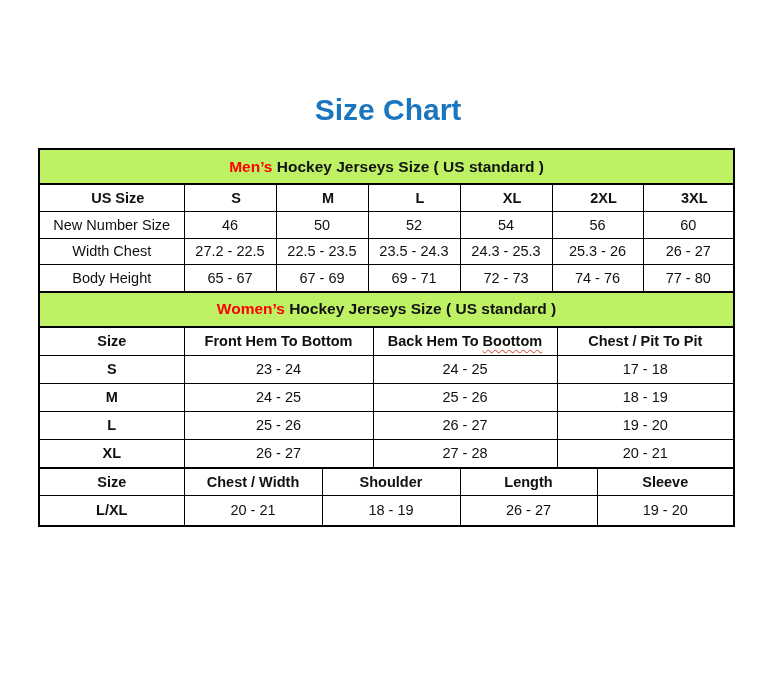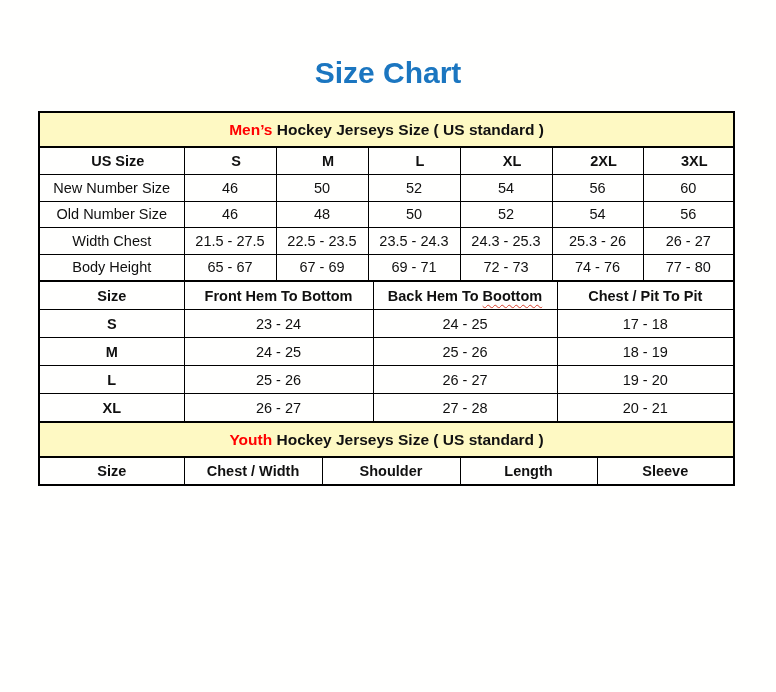--- a/index.html
+++ b/index.html
@@ -8,21 +8,21 @@
     background: #fffffe;
     font-family: "Liberation Sans", "DejaVu Sans", sans-serif;
   }
   body {
     width: 776px;
     height: 692px;
     overflow: hidden;
   }
   .page-title {
     margin: 0;
-    padding-top: 56px;
+    padding-top: 93px;
     padding-bottom: 21px;
     text-align: center;
     font-size: 30px;
     font-weight: 700;
     color: #1b76c0;
   }
   table.size-table {
     border-collapse: collapse;
     table-layout: fixed;
     width: 695px;
@@ -36,21 +36,21 @@
     border: 1px solid #000;
     text-align: center;
     vertical-align: middle;
     font-size: 14.5px;
     color: #101010;
     white-space: nowrap;
     overflow: hidden;
     padding: 0 4px;
   }
   td.band {
-    background: #fef9c3;
+    background: #bef264;
     border: 2px solid #000;
     height: 33px;
     font-size: 15.5px;
     font-weight: 700;
     color: #111;
   }
   td.band .hl {
     color: #ff0000;
     font-weight: 700;
   }
@@ -104,31 +104,22 @@
   <tr class="data">
     <td class="rowlabel">New Number Size</td>
     <td>46</td>
     <td>50</td>
     <td>52</td>
     <td>54</td>
     <td>56</td>
     <td>60</td>
   </tr>
   <tr class="data">
-    <td class="rowlabel">Old Number Size</td>
-    <td>46</td>
-    <td>48</td>
-    <td>50</td>
-    <td>52</td>
-    <td>54</td>
-    <td>56</td>
-  </tr>
-  <tr class="data">
     <td class="rowlabel">Width Chest</td>
-    <td>21.5 - 27.5</td>
+    <td>27.2 - 22.5</td>
     <td>22.5 - 23.5</td>
     <td>23.5 - 24.3</td>
     <td>24.3 - 25.3</td>
     <td>25.3 - 26</td>
     <td>26 - 27</td>
   </tr>
   <tr class="data">
     <td class="rowlabel">Body Height</td>
     <td>65 - 67</td>
     <td>67 - 69</td>
@@ -141,20 +132,23 @@
   </table>
 
 <table class="size-table t-wom">
   <colgroup>
     <col style="width:145px">
       <col style="width:189px">
       <col style="width:184px">
       <col style="width:177px">
   </colgroup>
   <tbody>
+      <tr>
+    <td class="band" colspan="4"><span class="hl">Women’s</span><span> Hockey Jerseys Size ( US standard )</span></td>
+  </tr>
   <tr class="head">
     <th>Size</th>
     <th>Front Hem To Bottom</th>
     <th><span>Back Hem To </span><span class="wavy">Boottom</span></th>
     <th>Chest / Pit To Pit</th>
   </tr>
   <tr class="data">
     <td class="rowlabel-bold">S</td>
     <td>23 - 24</td>
     <td>24 - 25</td>
@@ -183,24 +177,28 @@
 
 <table class="size-table t-youth">
   <colgroup>
     <col style="width:145px">
       <col style="width:138px">
       <col style="width:138px">
       <col style="width:137px">
       <col style="width:137px">
   </colgroup>
   <tbody>
-      <tr>
-    <td class="band" colspan="5"><span class="hl">Youth</span><span> Hockey Jerseys Size ( US standard )</span></td>
-  </tr>
   <tr class="head">
     <th>Size</th>
     <th>Chest / Width</th>
     <th>Shoulder</th>
     <th>Length</th>
     <th>Sleeve</th>
   </tr>
+  <tr class="data">
+    <td class="rowlabel-bold">L/XL</td>
+    <td>20 - 21</td>
+    <td>18 - 19</td>
+    <td>26 - 27</td>
+    <td>19 - 20</td>
+  </tr>
 </tbody>
   </table>
 
 </body></html>

